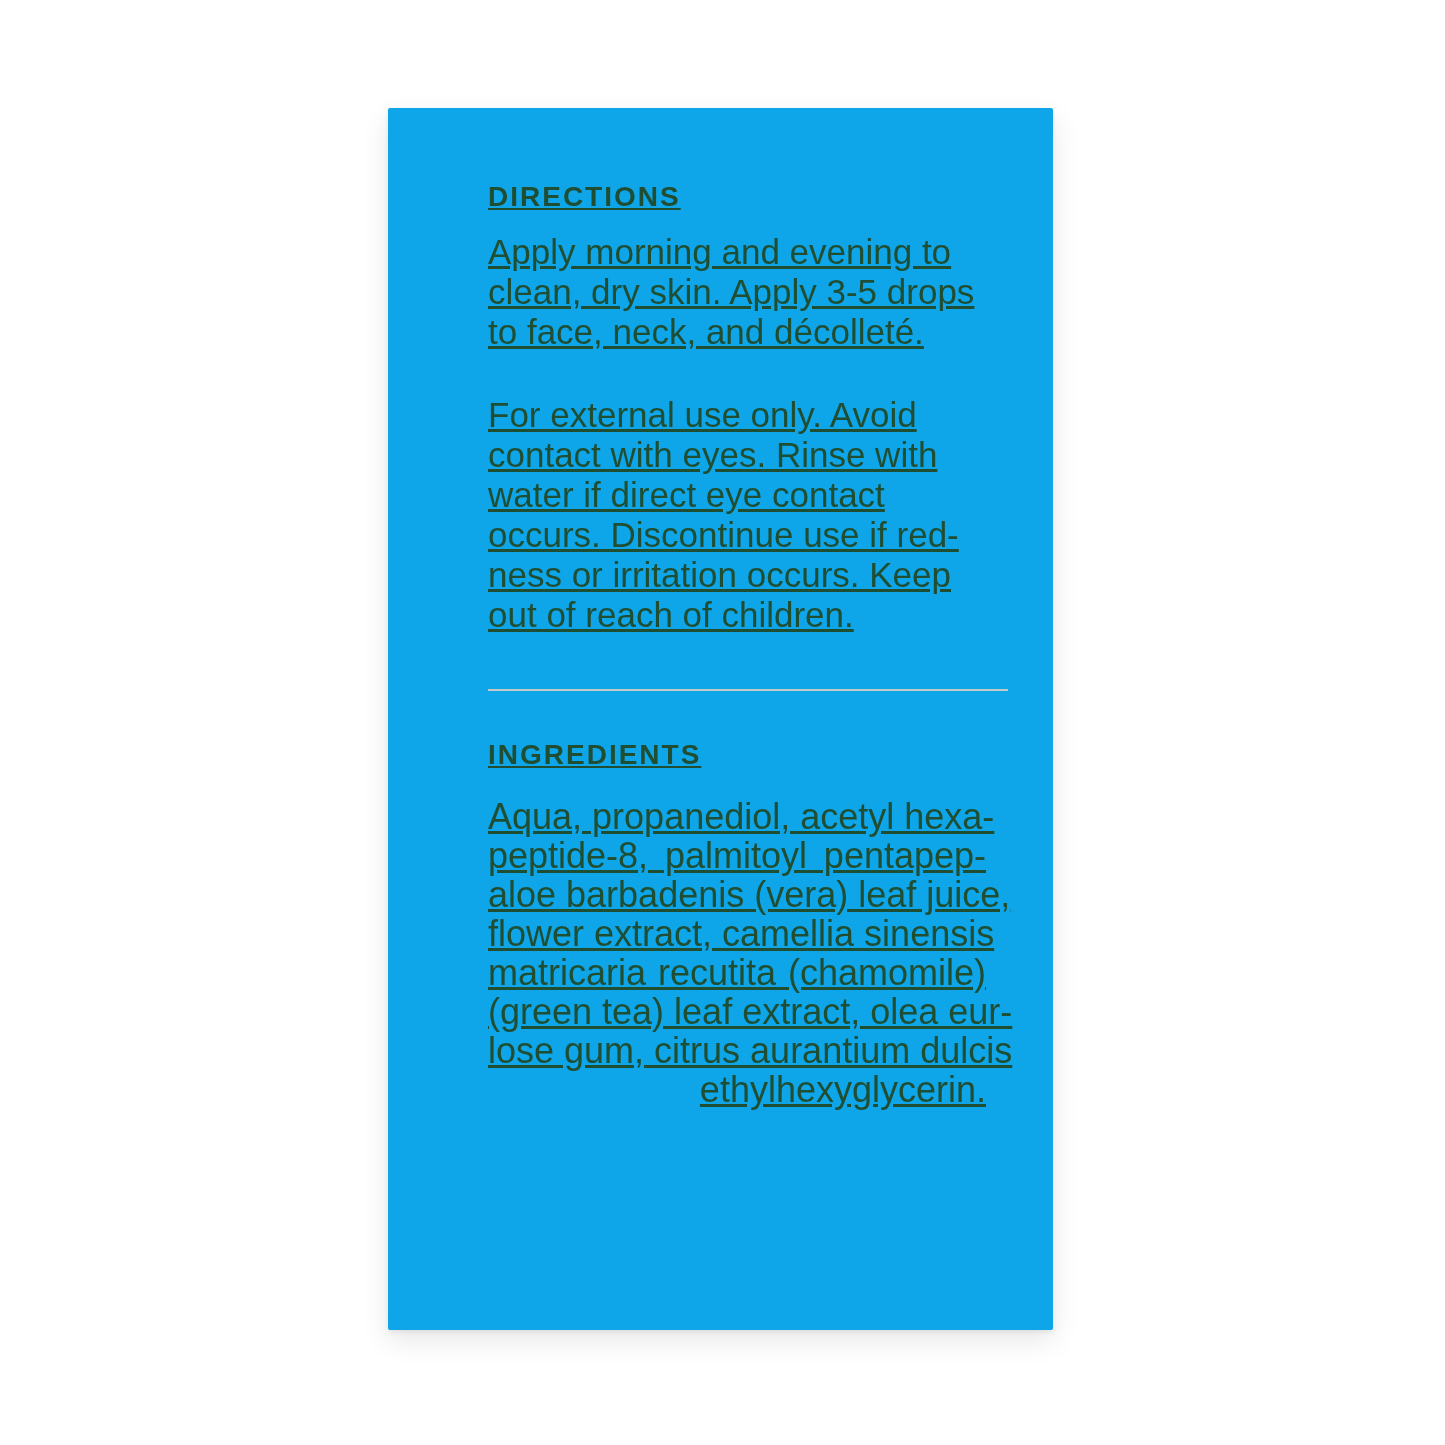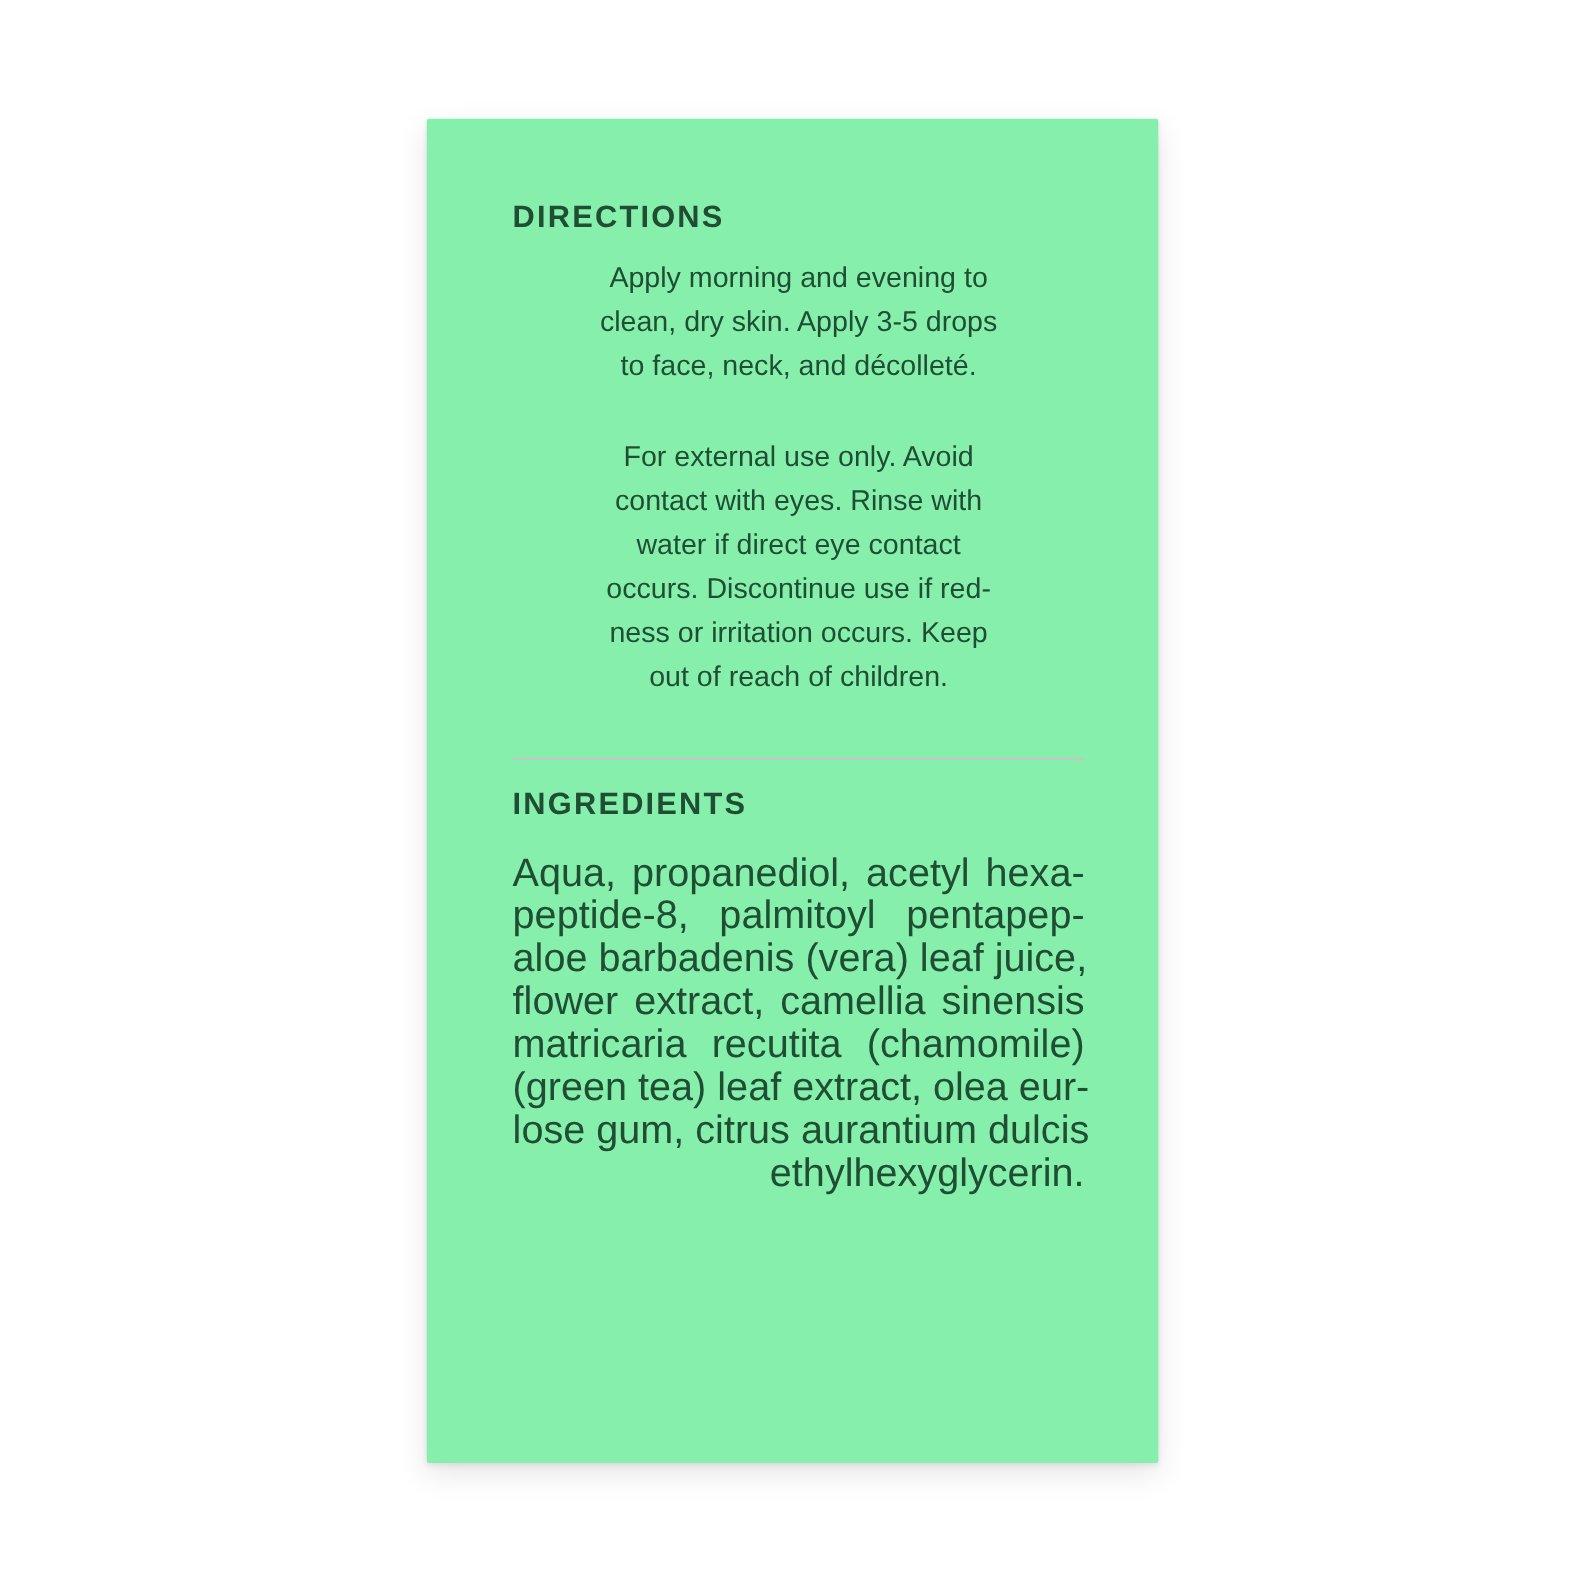--- a/index.html
+++ b/index.html
@@ -13,43 +13,44 @@
     position: relative;
     width: 1445px; height: 1445px;
     background: #ffffff;
     overflow: hidden;
   }
   .card {
     position: absolute;
     left: 388px; top: 108px;
     width: 665px; height: 1222px;
     box-sizing: border-box;
-    padding: 75px 67px 0 78px;
-    background: #86efac;
+    padding: 75px 67px 0 100px;
+    background: #0ea5e9;
     border-radius: 2px;
     box-shadow: 0 2px 5px rgba(0,0,0,0.07), 0 10px 28px rgba(0,0,0,0.10);
     color: #1F4E33;
+    text-decoration: underline;
   }
   .section-heading {
     margin: 0;
     font-size: 28px;
     line-height: 28px;
     font-weight: bold;
     letter-spacing: 2px;
     text-transform: uppercase;
     color: #1F4E33;
   }
-  .heading-ingredients { margin-top: 26px; }
+  .heading-ingredients { margin-top: 50px; }
   .body-text {
-    margin: 16px;
-    font-size: 26px;
+    margin: 0;
+    font-size: 35px;
     line-height: 40px;
     color: #1F4E33;
     white-space: pre-line;
-    text-align: center;
+    text-align: left;
   }
   .para-usage { margin-top: 21px; }
   .para-warning { margin-top: 43px; }
   .divider {
     border: none;
     margin: 54px 0 0 0;
     height: 2px;
     width: 520px;
     background: #c2c8c3;
   }

